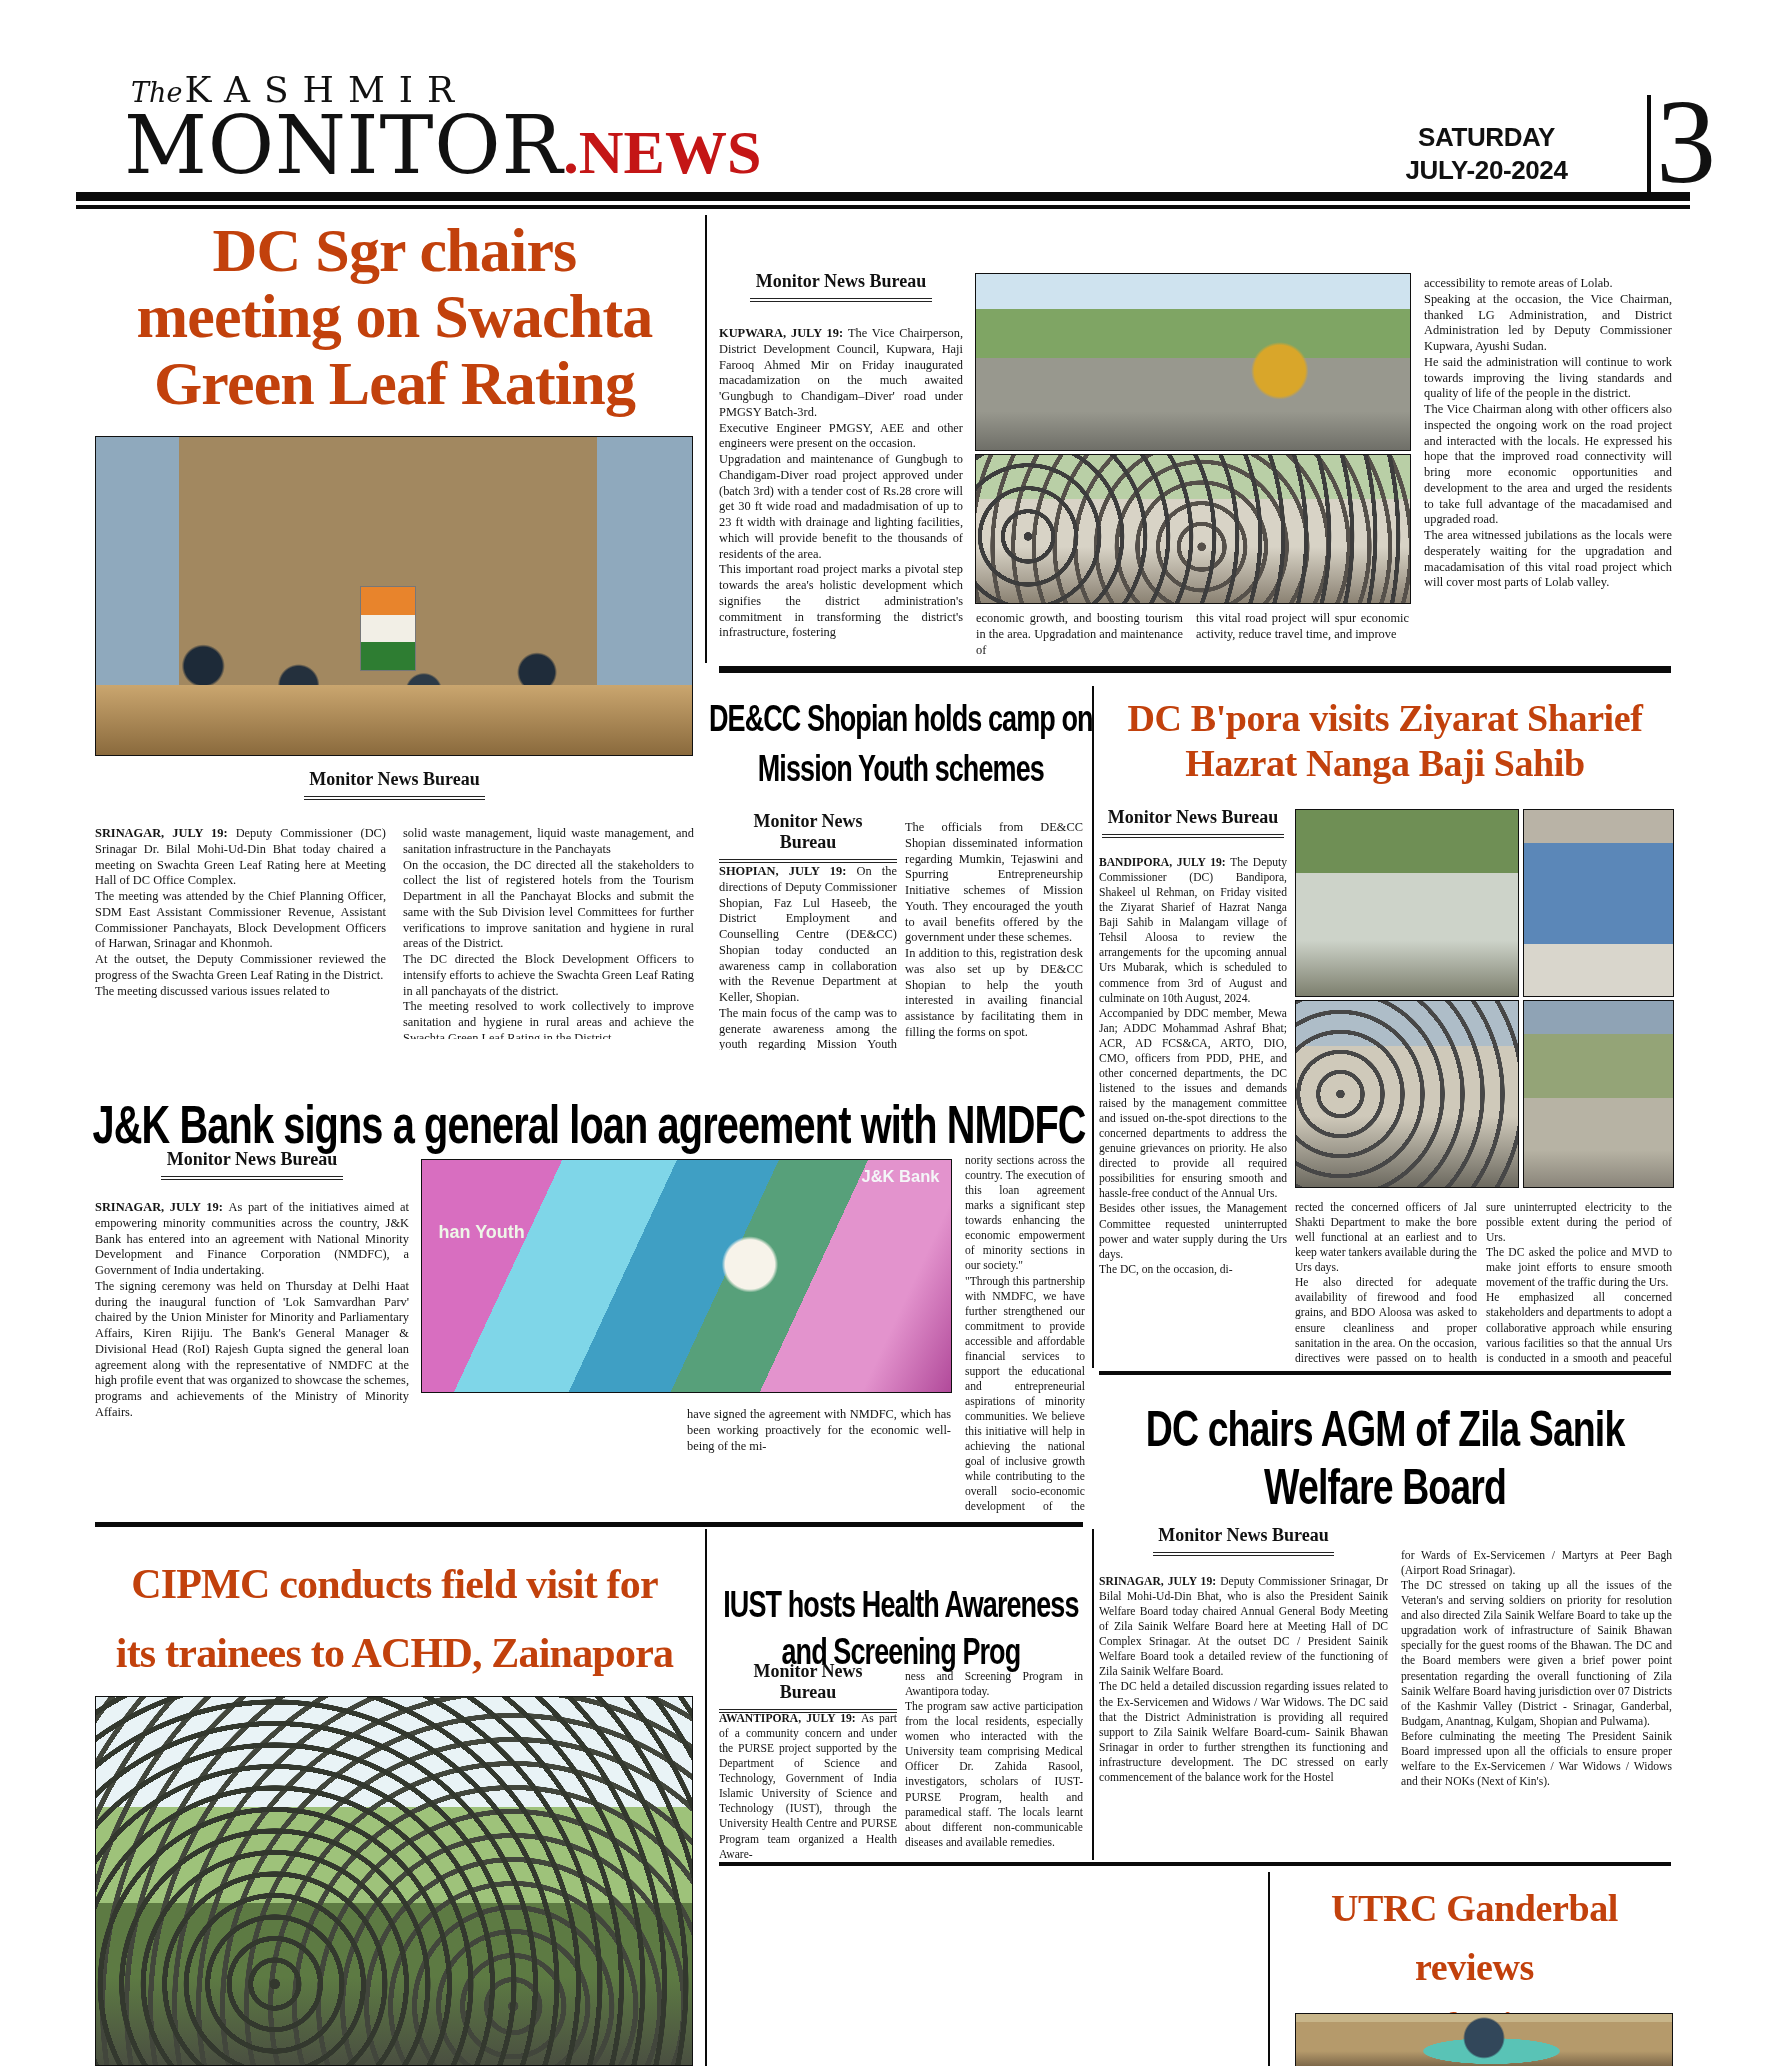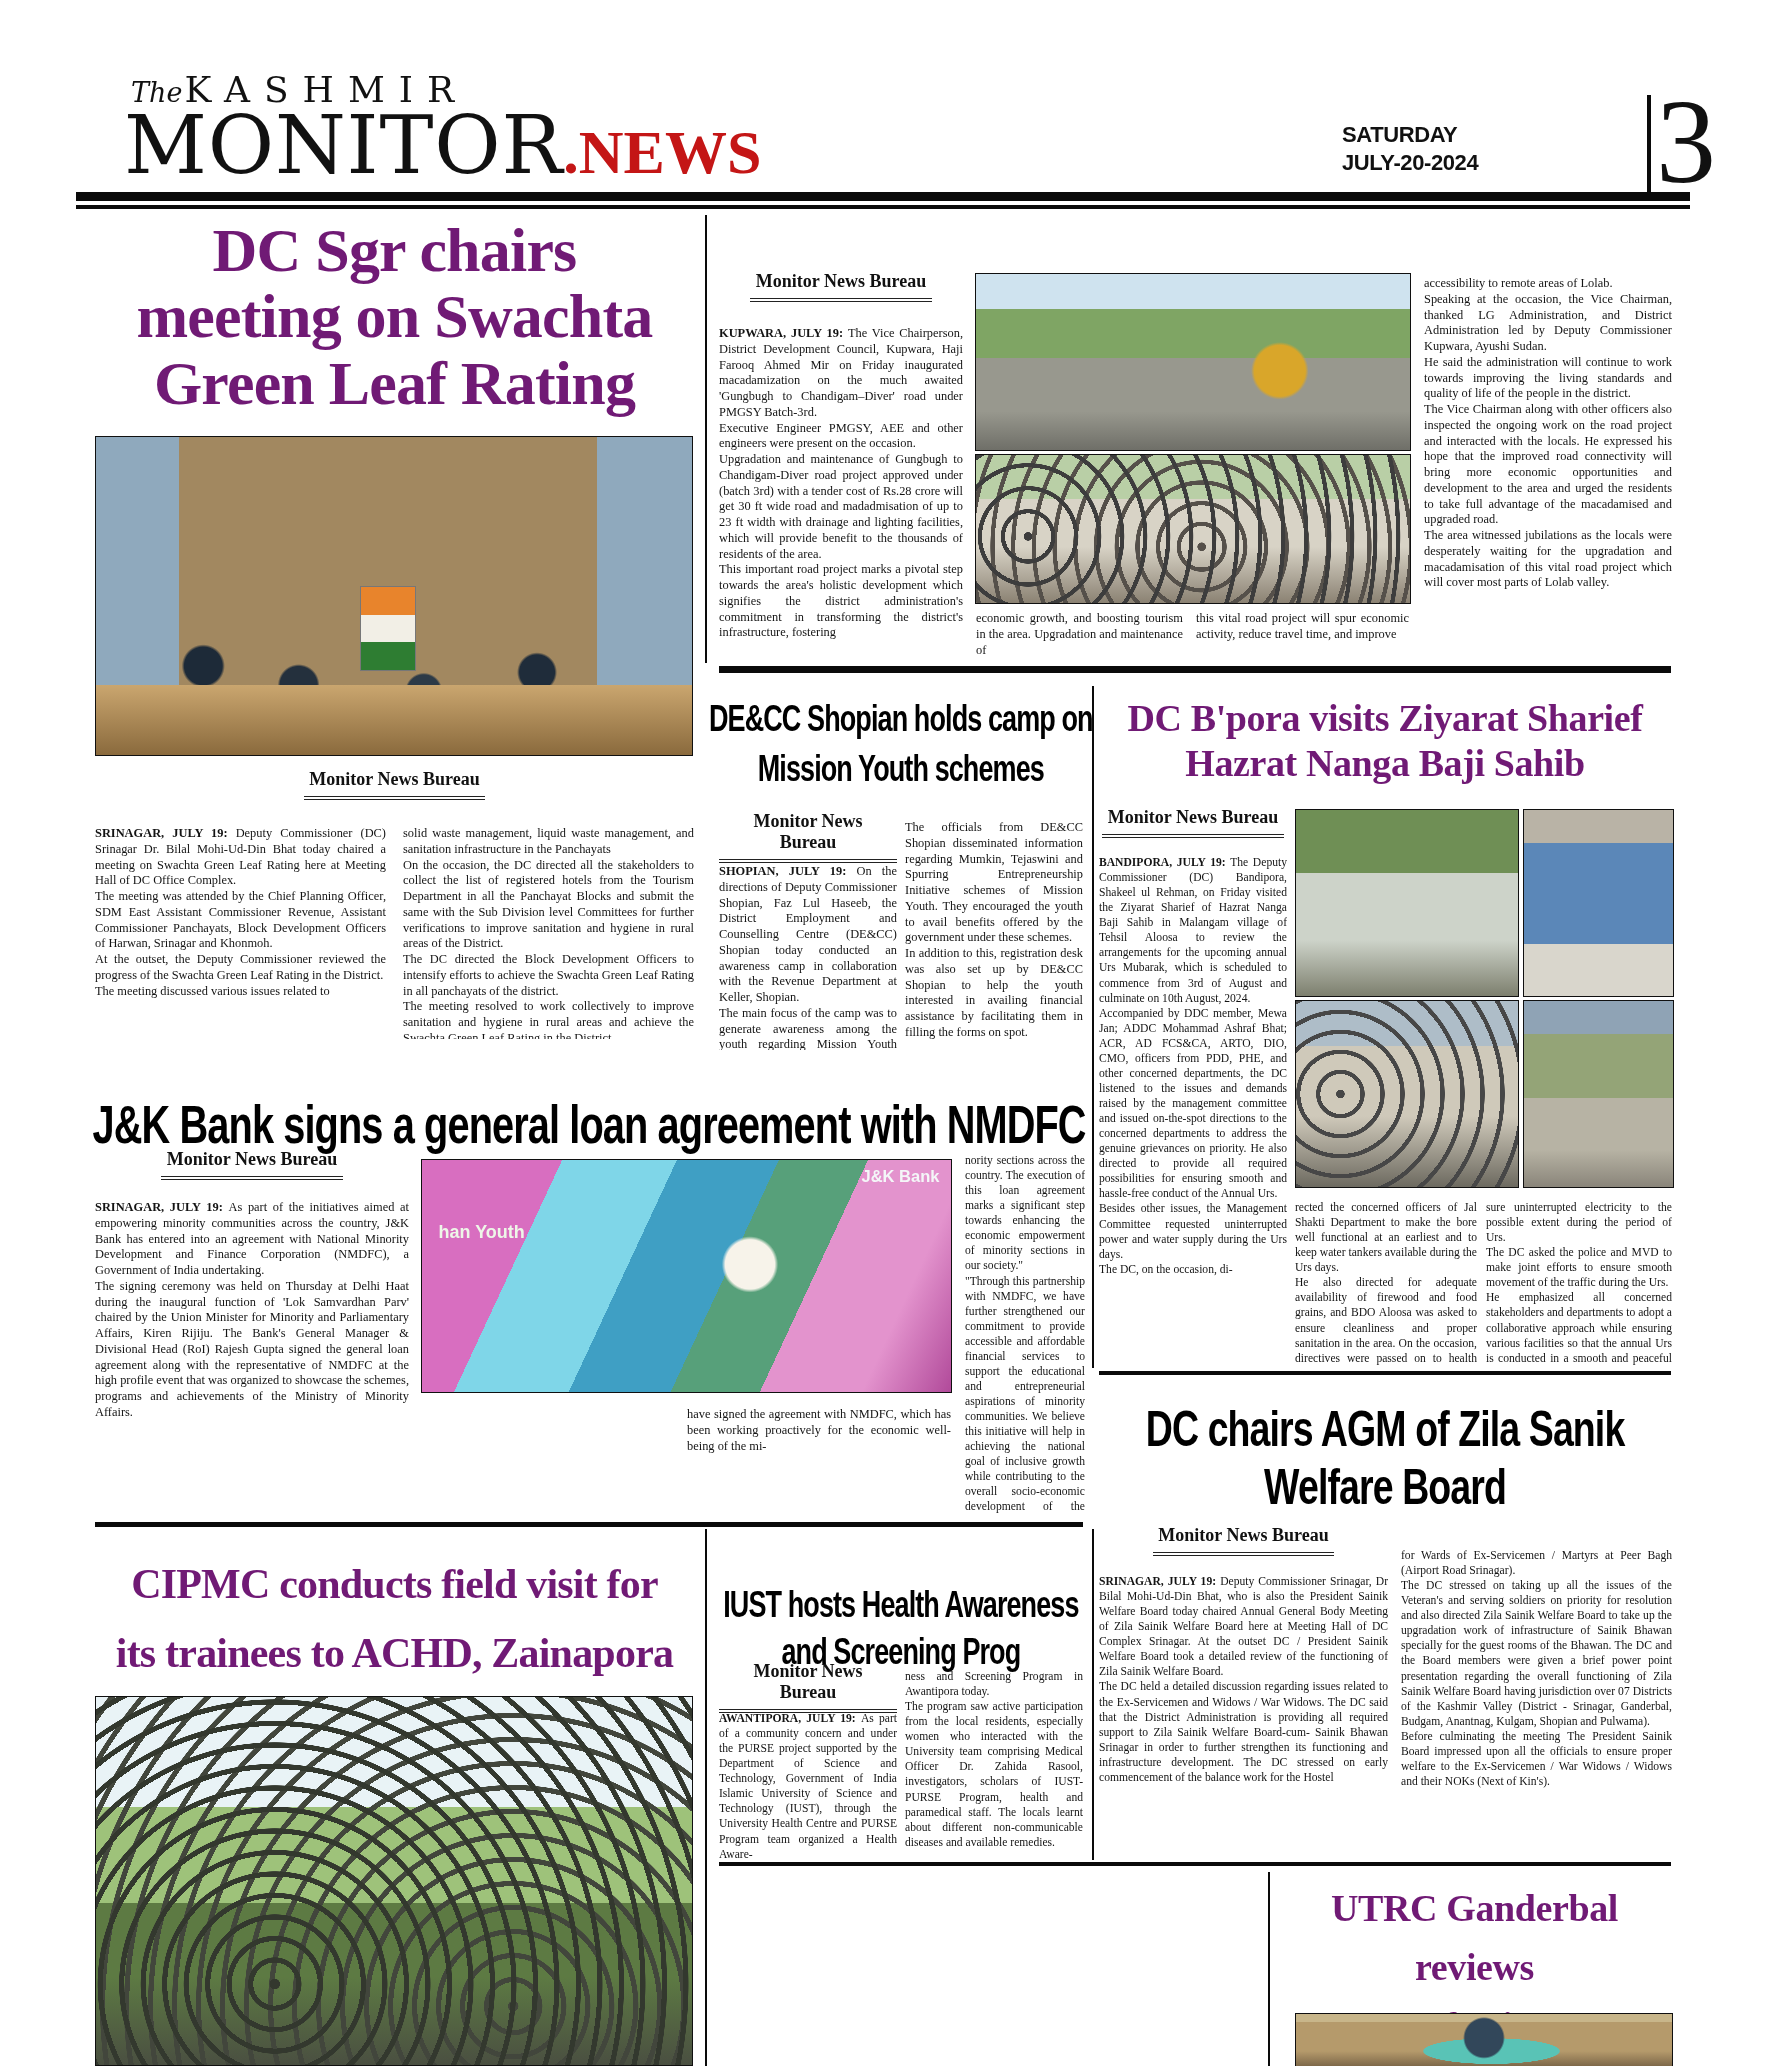--- a/index.html
+++ b/index.html
@@ -5,26 +5,26 @@
   html,body{margin:0;padding:0;background:#e8e8e8;}
   #page{position:relative;width:1767px;height:2587px;background:#ffffff;font-family:"Liberation Serif",serif;color:#111;overflow:hidden;}
   .abs{position:absolute;}
   
   .mh-small{font-family:"DejaVu Serif",serif;white-space:nowrap;}
   .mh-the{font-style:italic;font-size:27px;}
   .mh-kashmir{font-size:36px;letter-spacing:14px;}
   .mh-row{white-space:nowrap;}
   .mh-monitor{font-family:"DejaVu Serif",serif;font-size:81px;letter-spacing:0.8px;}
   .mh-news{font-family:"Liberation Serif",serif;font-weight:700;font-size:62px;}
-  .hdr-date{font-family:"Liberation Sans",sans-serif;font-weight:700;font-size:22px;text-align:left;line-height:1.25;letter-spacing:-0.4px;}
+  .hdr-date{font-family:"Liberation Sans",sans-serif;font-weight:700;font-size:26px;text-align:center;line-height:1.25;letter-spacing:-0.4px;}
   .pagenum{font-family:"Liberation Serif",serif;font-size:120px;line-height:1;}
   
   .rule{background:#0a0a0a;}
   
-  .hl-serif{font-family:"Liberation Serif",serif;font-weight:700;text-align:center;white-space:pre-line;color:#701a75;margin:0;letter-spacing:-0.8px;}
+  .hl-serif{font-family:"Liberation Serif",serif;font-weight:700;text-align:center;white-space:pre-line;color:#c2410c;margin:0;letter-spacing:-0.8px;}
   .hl-cond{display:flex;justify-content:center;margin:0;}
   .hl-cond>span{font-family:"Liberation Sans",sans-serif;font-weight:700;text-align:center;white-space:pre;color:#000;letter-spacing:-1.2px;transform:scaleX(0.75);transform-origin:center top;display:inline-block;}
   
   .byline{text-align:center;font-weight:700;font-size:18px;font-family:"Liberation Serif",serif;}
   .bl{display:inline-block;border-bottom:4.1px double #222;padding:0 5.8px 5.8px;}
   
   .bcol{font-size:12.4px;line-height:1.27;text-align:justify;white-space:pre-line;margin:0;overflow:hidden;color:#141414;}
   .sm{font-size:11.6px;line-height:1.3;}
   .dl{font-weight:700;}
   

